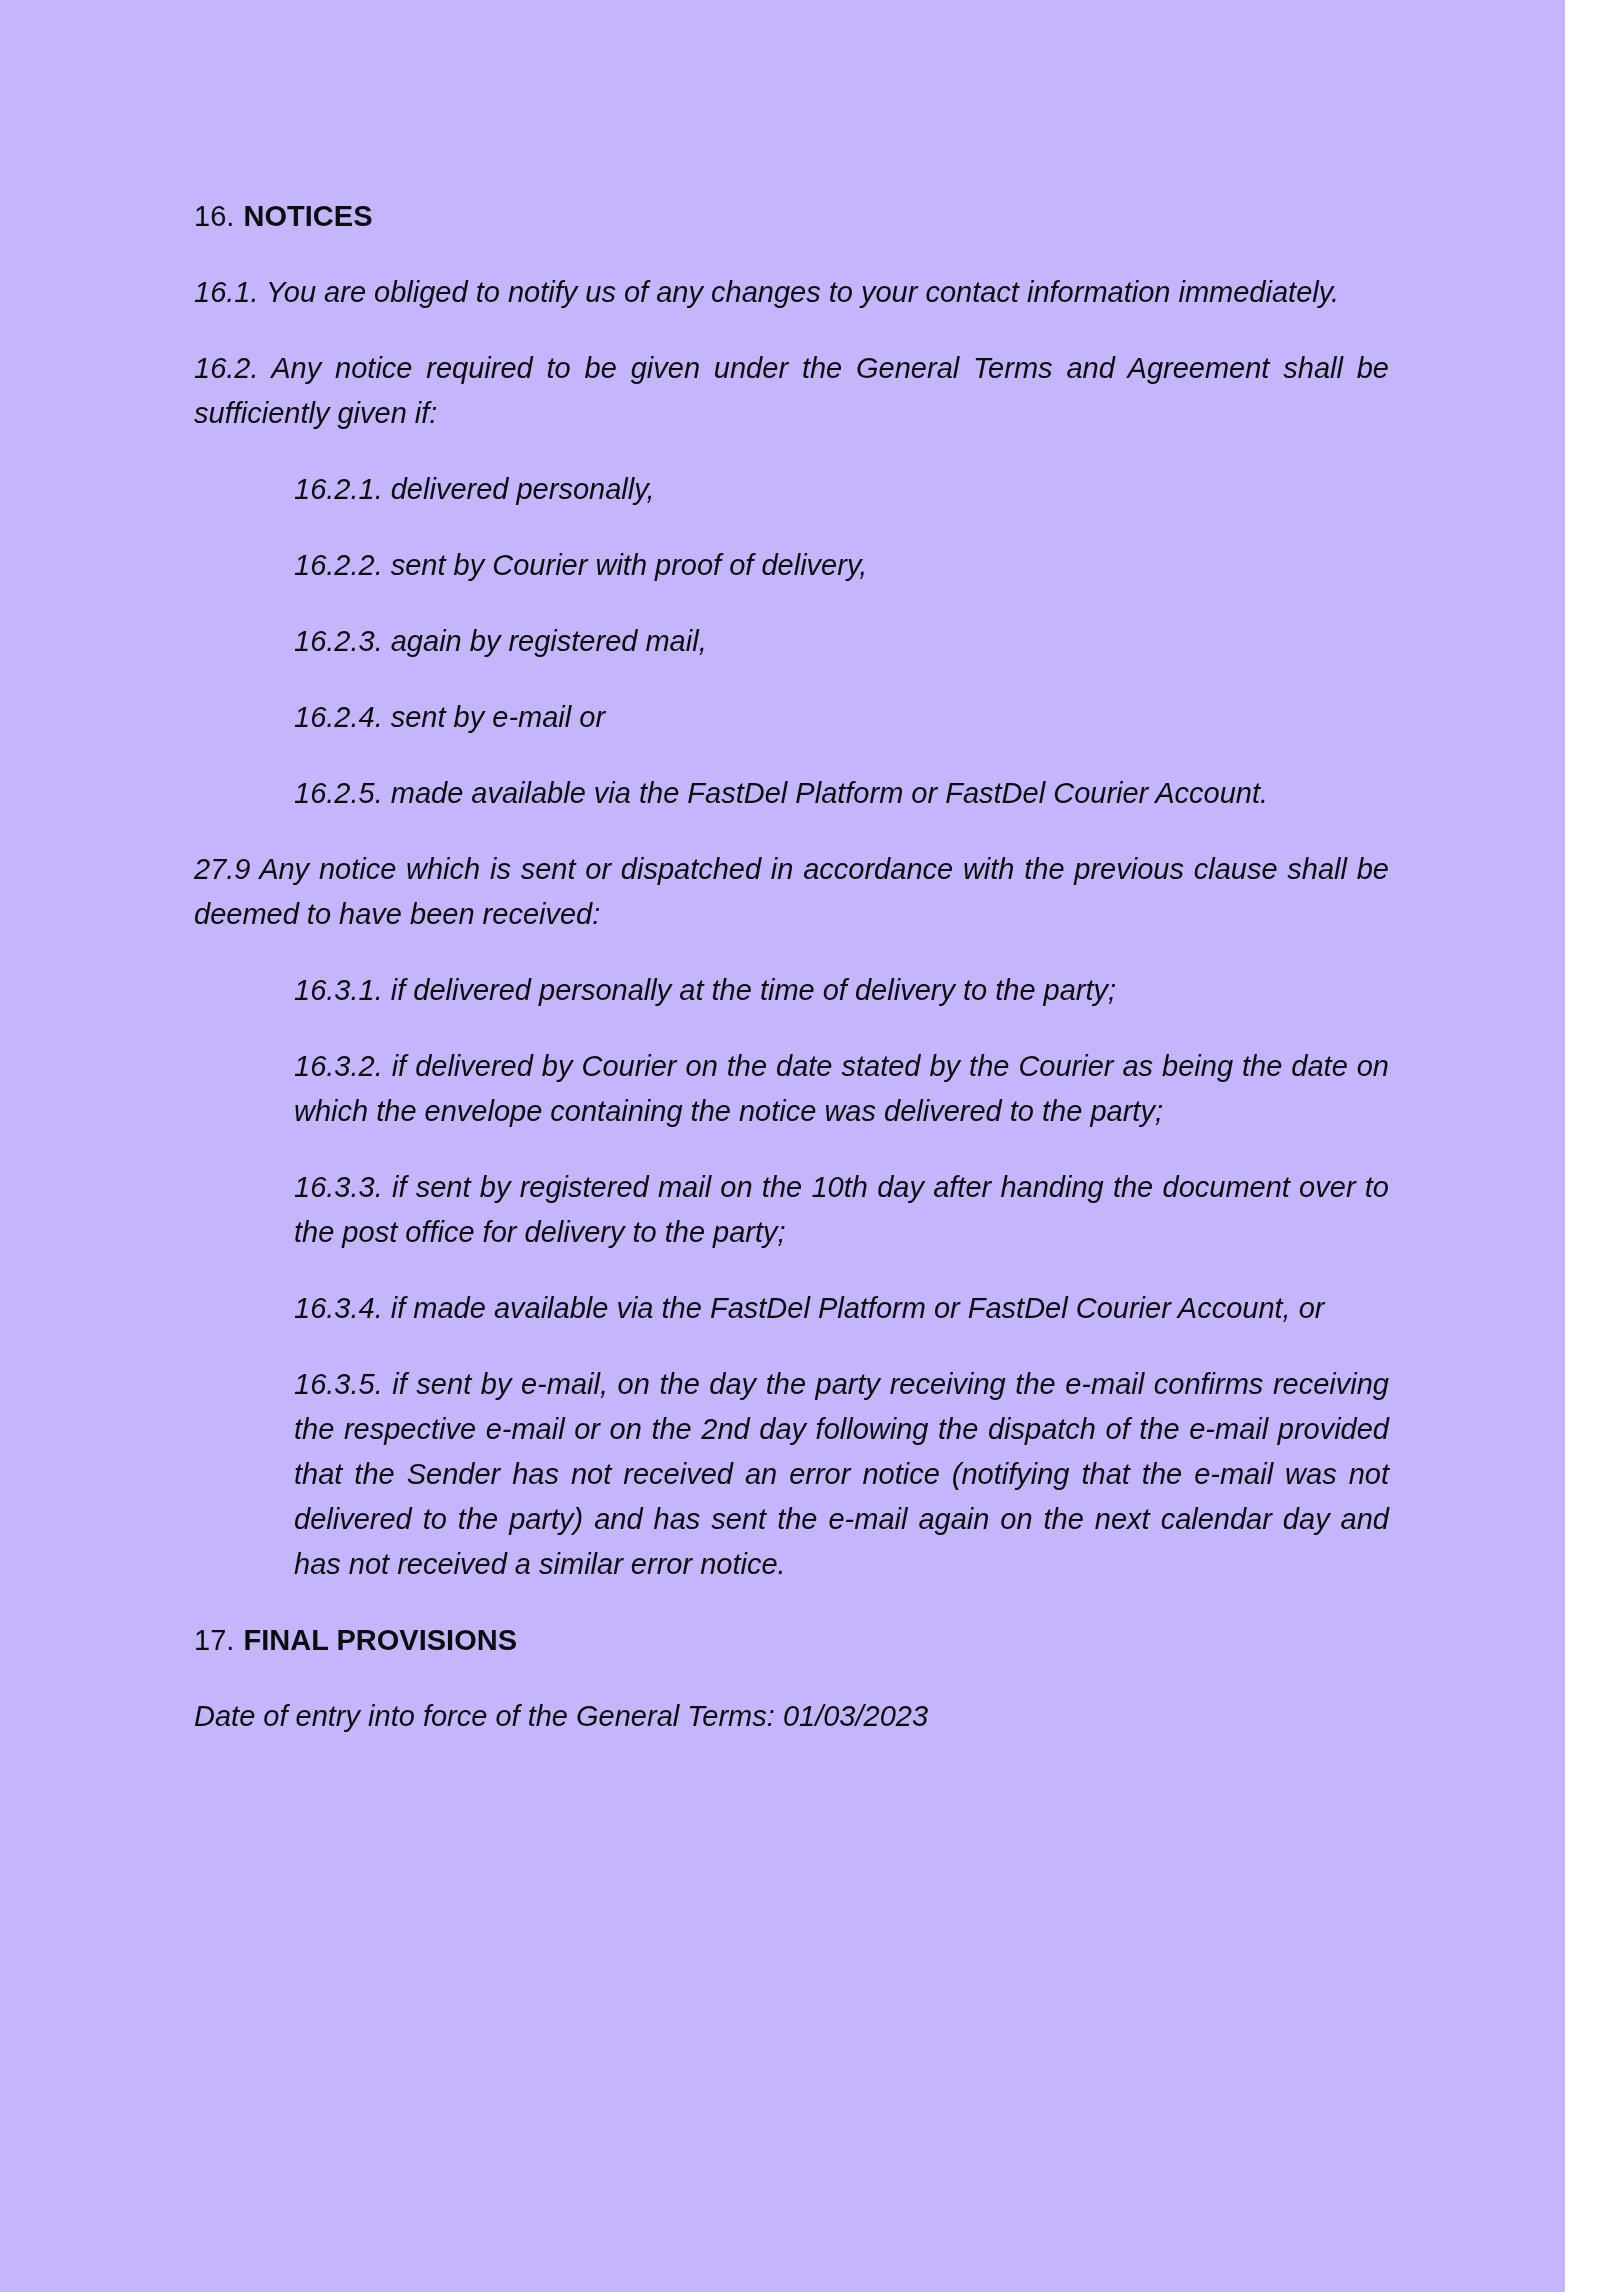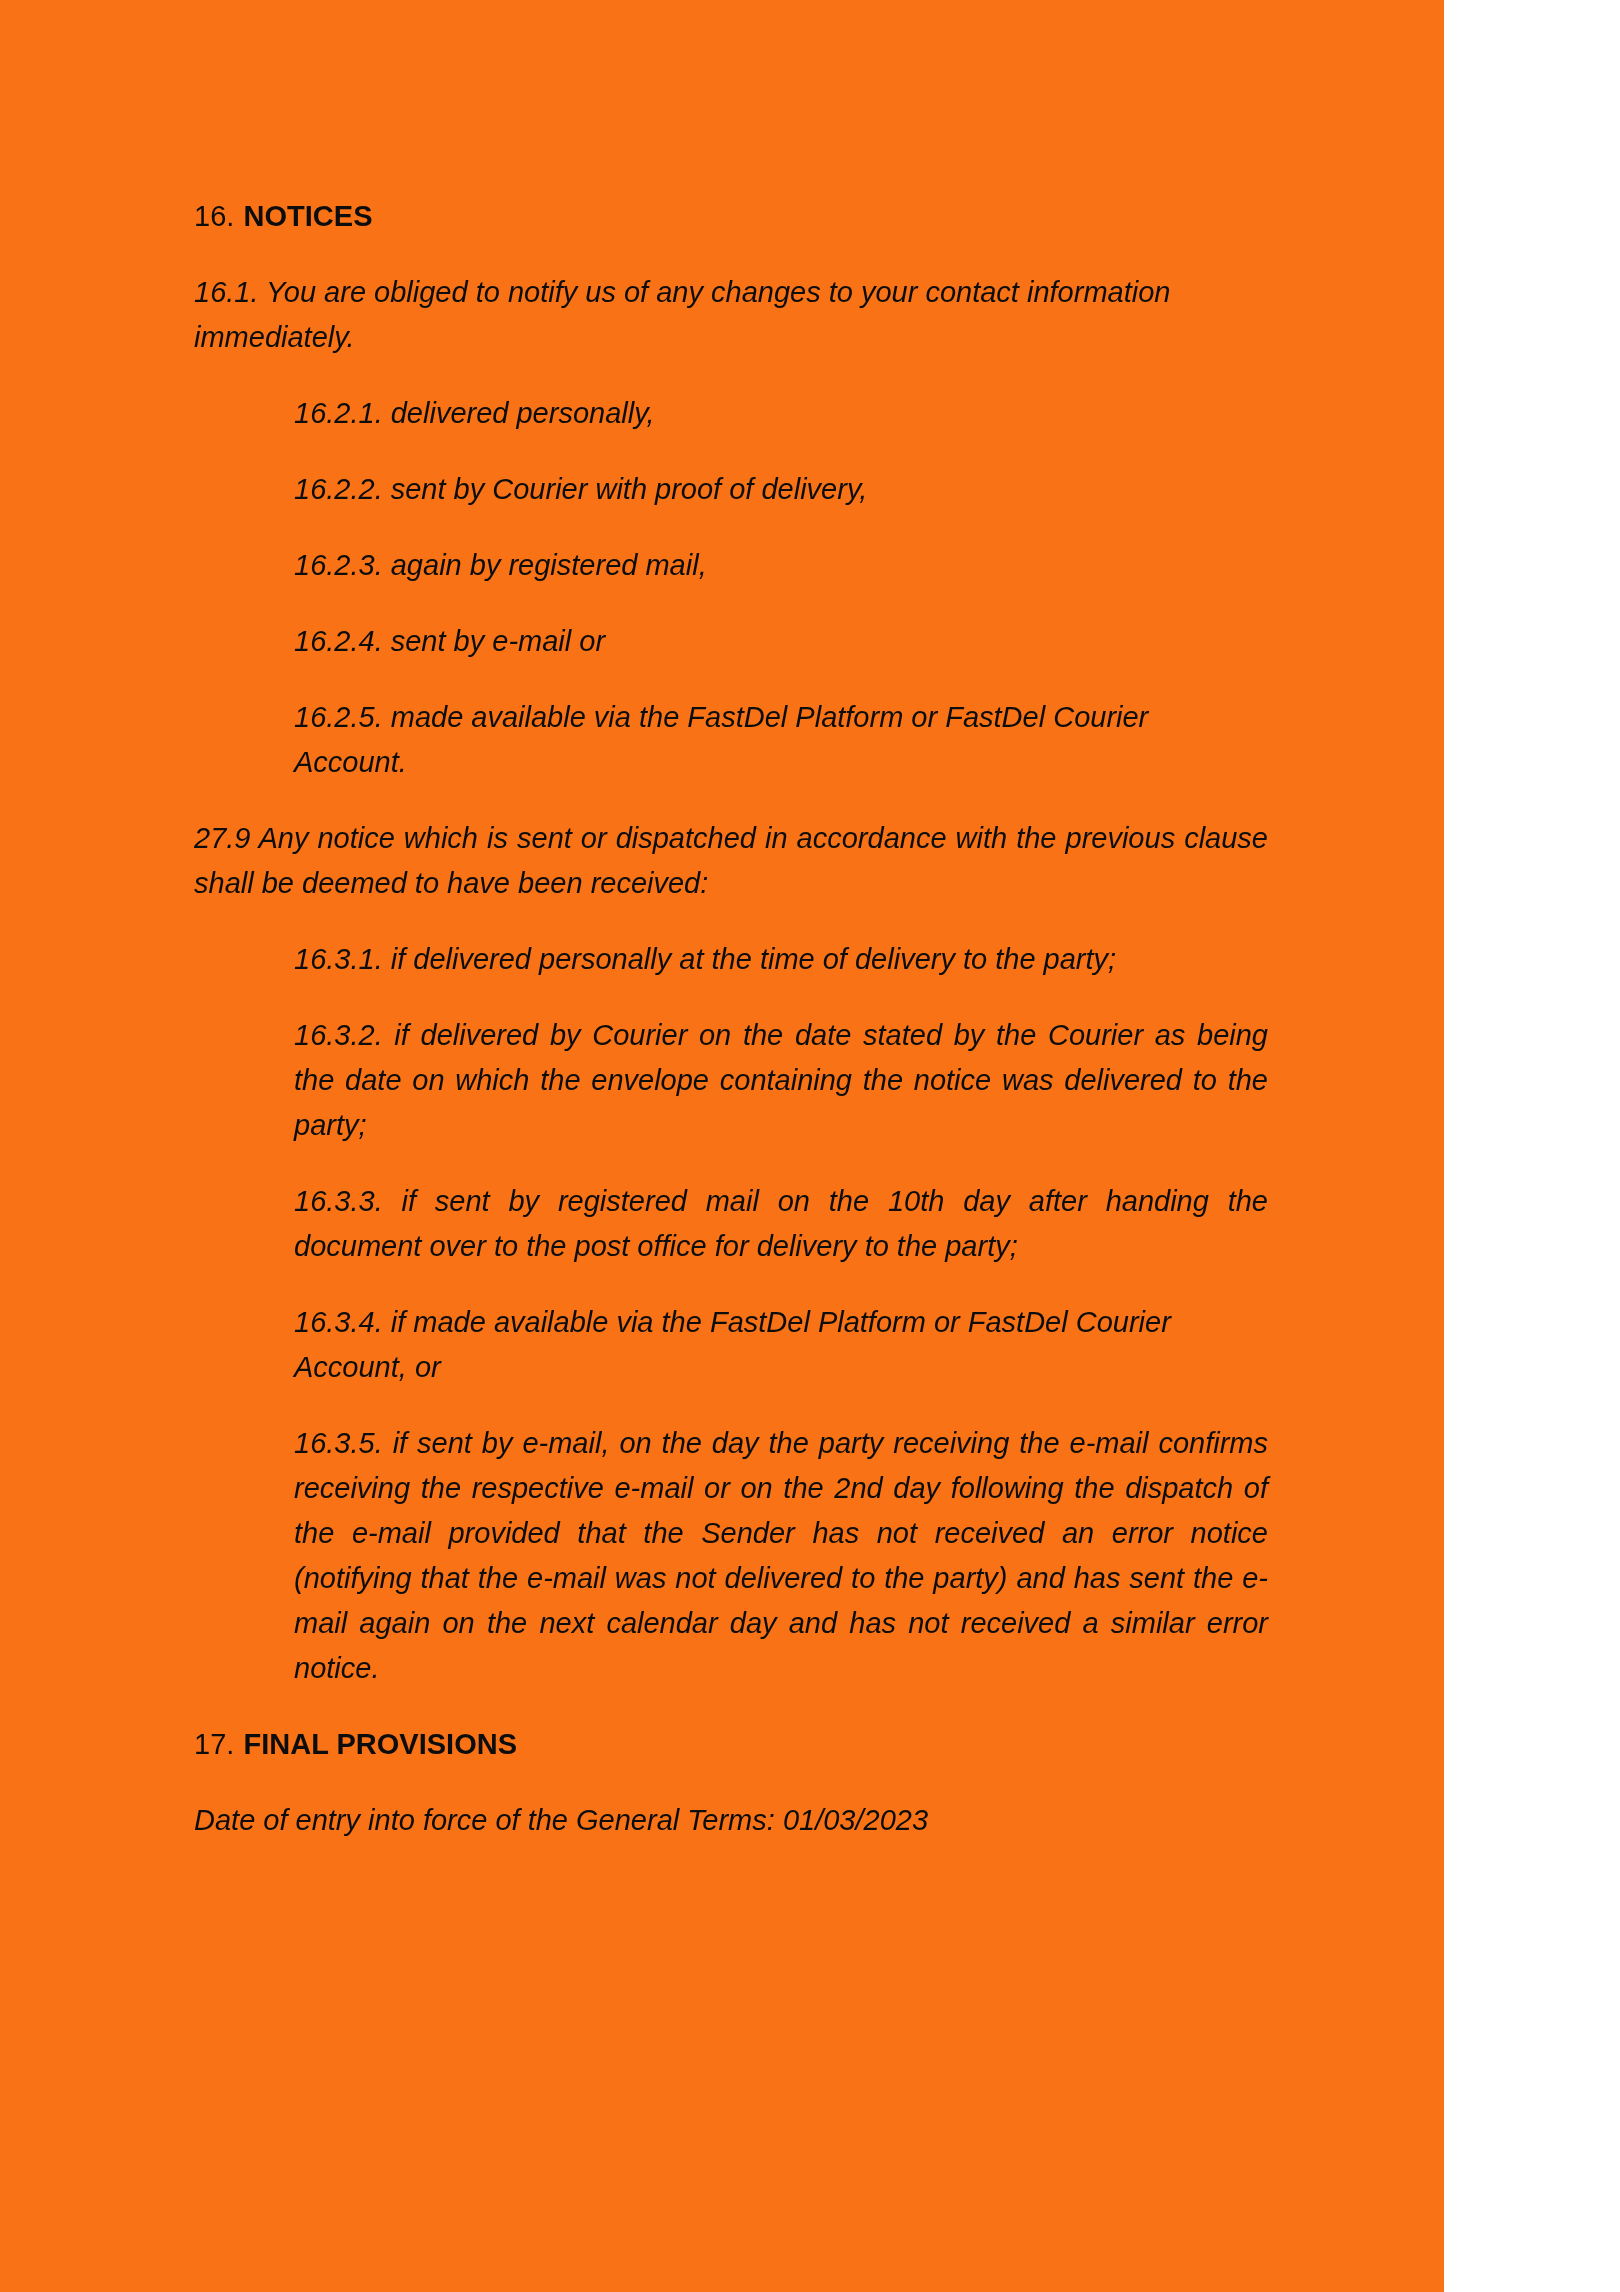--- a/index.html
+++ b/index.html
@@ -3,23 +3,23 @@
 <meta charset="utf-8">
 <style>
   * { margin: 0; padding: 0; box-sizing: border-box; }
   html, body {
     width: 1620px;
     background: #ffffff;
     font-family: "Liberation Sans", sans-serif;
   }
   .page {
     position: relative;
-    width: 1444px;
+    width: 1565px;
     height: 2293px;
-    background: #f97316;
+    background: #c4b5fd;
     color: #0d0d0d;
     padding: 194px 176px 0 194px;
     overflow: hidden;
   }
   .para {
     font-size: 29px;
     line-height: 45px;
     margin: 0 0 31px 0;
     color: #0d0d0d;
     font-style: italic;
@@ -39,20 +39,21 @@
 </head>
 <body style="background: rgb(255, 255, 255);">
 
 <div class="page" style="color: rgb(13, 13, 13);">
 
   <div>
     <p class="heading"><span>16.</span><span class="section-title">NOTICES</span></p>
 
     <p class="para">16.1. You are obliged to notify us of any changes to your contact information immediately.</p>
 
+    <p class="para justify">16.2. Any notice required to be given under the General Terms and Agreement shall be sufficiently given if:</p>
 
     <p class="para indent">16.2.1. delivered personally,</p>
 
     <p class="para indent">16.2.2. sent by Courier with proof of delivery,</p>
 
     <p class="para indent">16.2.3. again by registered mail,</p>
 
     <p class="para indent">16.2.4. sent by e-mail or</p>
 
     <p class="para indent">16.2.5. made available via the FastDel Platform or FastDel Courier Account.</p>

